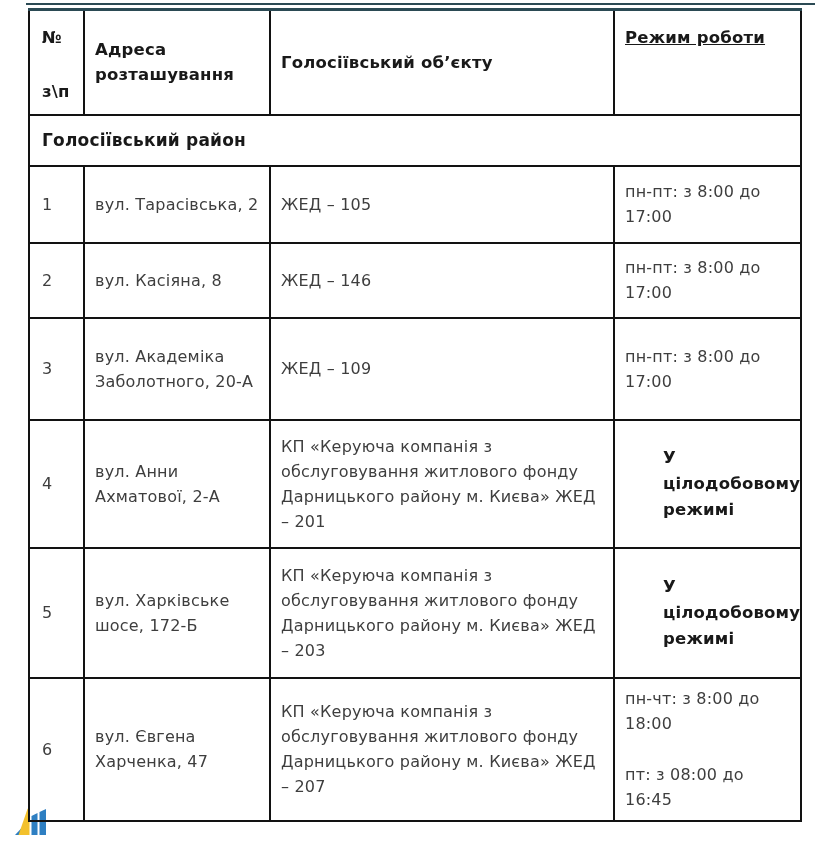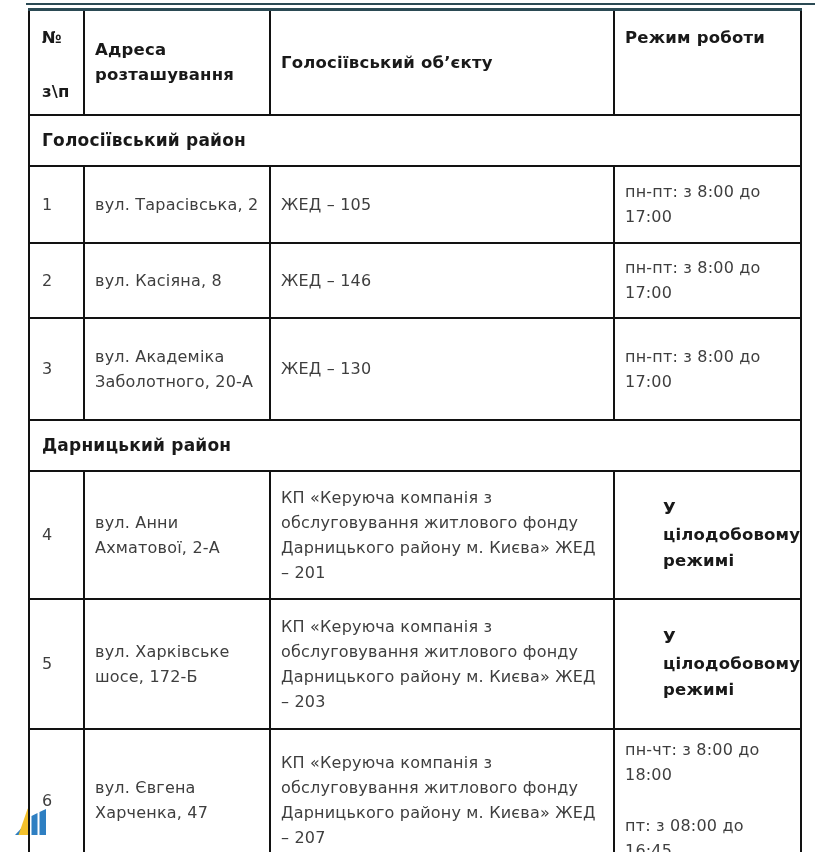--- a/index.html
+++ b/index.html
@@ -45,21 +45,21 @@
   .r-section { height: 51px; }
   .r-1 { height: 77px; }
   .r-2 { height: 75px; }
   .r-3 { height: 102px; }
   .r-4 { height: 128px; }
   .r-5 { height: 130px; }
   .r-6 { height: 117px; }
 
   th.col-num-h { vertical-align: top; padding-top: 14px; padding-left: 12px; }
   .num-head { display: flex; flex-direction: column; gap: 29px; }
-  th.col-schedule-h { vertical-align: top; padding-top: 14px; }
+  th.col-schedule-h { vertical-align: top; padding-top: 14px; text-decoration: underline; }
 
   td.cell-num { padding-left: 12px; }
   td.section-cell {
     font-weight: 700; font-size: 17px;
     color: var(--heading-color, #191919);
     padding-left: 12px;
   }
   td.cell-schedule.bold-schedule {
     font-weight: 700; font-size: 16.5px;
     color: var(--heading-color, #191919);
@@ -115,25 +115,22 @@
     </tr>
     <tr class="r-2">
       <td class="cell-num">2</td>
       <td>вул. Касіяна, 8</td>
       <td>ЖЕД – 146</td>
       <td class="cell-schedule">пн-пт: з 8:00 до 17:00</td>
     </tr>
     <tr class="r-3">
       <td class="cell-num">3</td>
       <td>вул. Академіка Заболотного, 20-А</td>
-      <td>ЖЕД – 130</td>
+      <td>ЖЕД – 109</td>
       <td class="cell-schedule">пн-пт: з 8:00 до 17:00</td>
-    </tr>
-    <tr class="r-section">
-      <td class="section-cell" colspan="4">Дарницький район</td>
     </tr>
     <tr class="r-4">
       <td class="cell-num">4</td>
       <td>вул. Анни Ахматової, 2-А</td>
       <td>КП «Керуюча компанія з обслуговування житлового фонду Дарницького району м. Києва» ЖЕД – 201</td>
       <td class="cell-schedule bold-schedule">У цілодобовому режимі</td>
     </tr>
     <tr class="r-5">
       <td class="cell-num">5</td>
       <td>вул. Харківське шосе, 172-Б</td>

